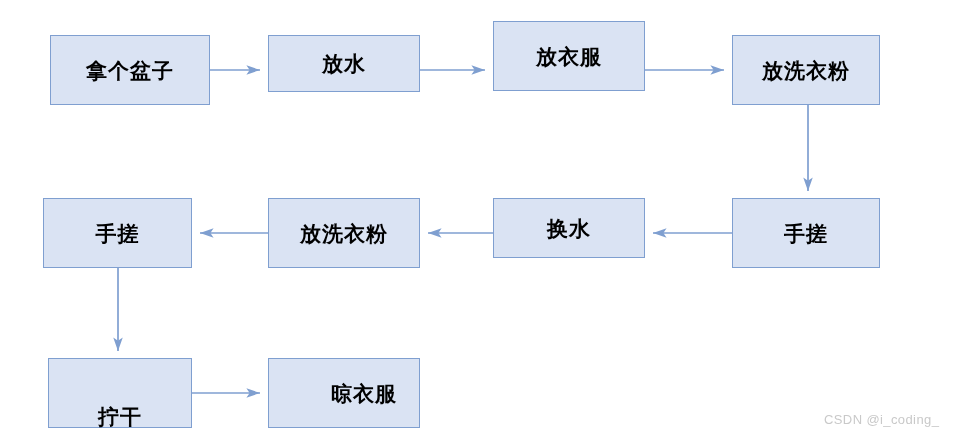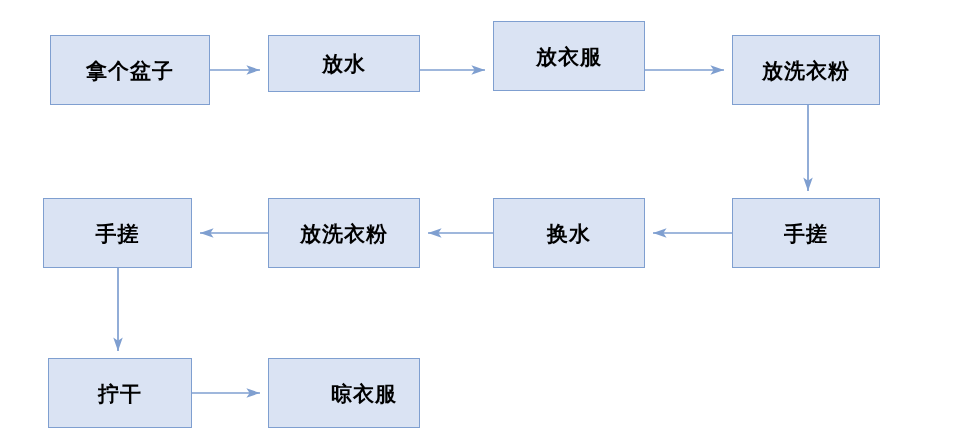--- a/index.html
+++ b/index.html
@@ -95,28 +95,29 @@
       </div>
       <div class="node" style="left: 732px; top: 35px; width: 148px; height: 70px; background: rgb(218, 227, 243); border-color: rgb(127, 159, 208);">
         <span class="node-label">放洗衣粉</span>
       </div>
       <div class="node" style="left: 43px; top: 198px; width: 149px; height: 70px; background: rgb(218, 227, 243); border-color: rgb(127, 159, 208);">
         <span class="node-label">手搓</span>
       </div>
       <div class="node" style="left: 268px; top: 198px; width: 152px; height: 70px; background: rgb(218, 227, 243); border-color: rgb(127, 159, 208);">
         <span class="node-label">放洗衣粉</span>
       </div>
-      <div class="node" style="left: 493px; top: 198px; width: 152px; height: 70px; background: rgb(218, 227, 243); border-color: rgb(127, 159, 208);">
+      <div class="node" style="left: 493px; top: 198px; width: 152px; height: 60px; background: rgb(218, 227, 243); border-color: rgb(127, 159, 208);">
         <span class="node-label">换水</span>
       </div>
       <div class="node" style="left: 732px; top: 198px; width: 148px; height: 70px; background: rgb(218, 227, 243); border-color: rgb(127, 159, 208);">
         <span class="node-label">手搓</span>
       </div>
-      <div class="node" style="left: 48px; top: 358px; width: 144px; height: 70px; background: rgb(218, 227, 243); border-color: rgb(127, 159, 208);">
+      <div class="node" style="left: 48px; top: 358px; width: 144px; height: 70px; background: rgb(218, 227, 243); border-color: rgb(127, 159, 208); align-items: flex-end;">
         <span class="node-label">拧干</span>
       </div>
       <div class="node" style="left: 268px; top: 358px; width: 152px; height: 70px; background: rgb(218, 227, 243); border-color: rgb(127, 159, 208); padding-left: 40px;">
         <span class="node-label">晾衣服</span>
       </div>
     </div>
 
+  <div class="watermark" style="left: 824px; top: 412px; color: rgb(201, 201, 201);">CSDN @i_coding_</div>
 
 </div>
 
 </body></html>

